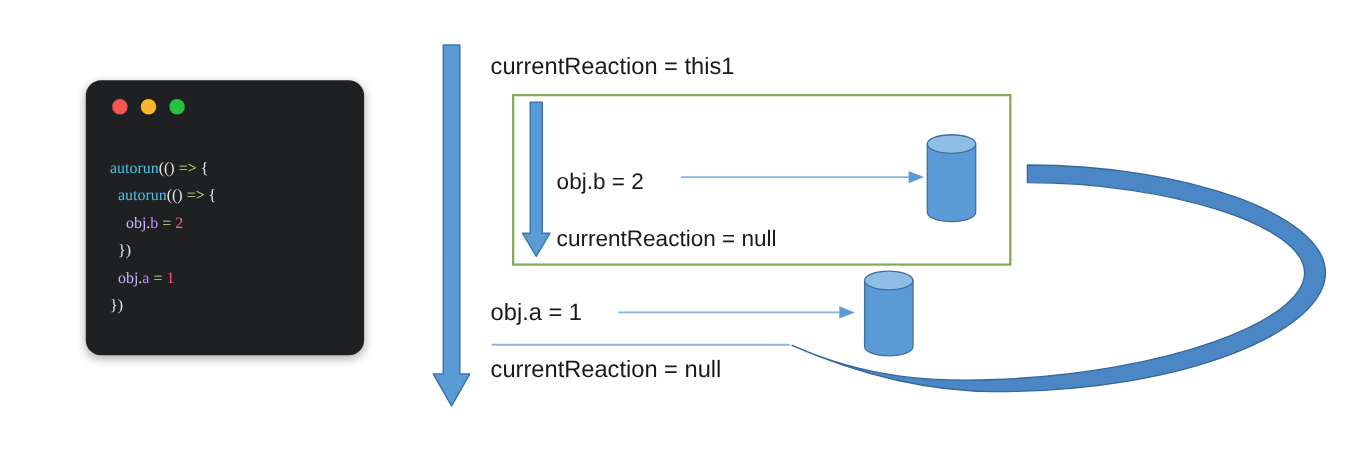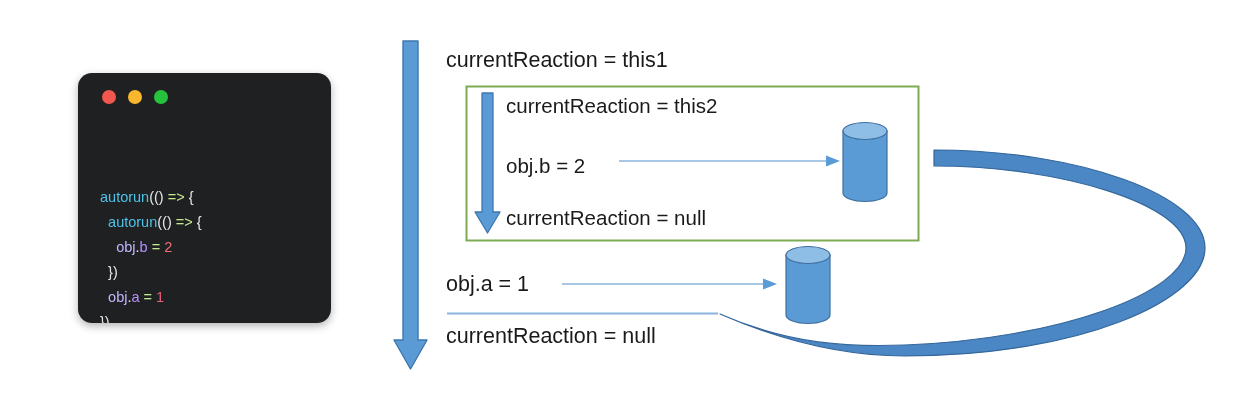--- a/index.html
+++ b/index.html
@@ -45,26 +45,25 @@
     border-radius: 50%;
   }
   .dot.red    { left: 24px; background: #f1564f; }
   .dot.yellow { left: 50px; background: #fbb72c; }
   .dot.green  { left: 76px; background: #27c23d; }
 
   .code-body {
     position: absolute;
     left: 22px;
     top: 68px;
-    font-family: Liberation Sans, sans-serif;
+    font-family: Liberation Serif, serif;
     font-size: 14.5px;
     line-height: 25px;
     white-space: pre;
     color: #d8dee3;
-    margin-top: 44px;
   }
   .tok-fn    { color: #4fc1e9; }
   .tok-obj   { color: #c4b5fd; }
   .tok-prop  { color: #b98eff; }
   .tok-punct { color: #e6e6e6; }
   .tok-arrow { color: #c3e88d; }
   .tok-eq    { color: #c3e88d; }
   .tok-num   { color: #f07178; }
   .tok-num2  { color: #ef5d7a; }
   .tok-brace { color: #e6e6e6; }
@@ -148,21 +147,20 @@
                C790,345 850,347 905,345
                C1060,339 1186,292 1186,248
                C1186,205 1062,166 934,166
                Z" fill="#4a87c4" stroke="#35679b" stroke-width="1.2" stroke-linejoin="round"></path>
     </g>
 
   </svg>
 
   <div class="label lbl-cr-this1">currentReaction = this1</div>
 
-  <div class="label lbl-cr-this2">currentReaction = this2</div>
 
   <div class="label lbl-objb">obj.b = 2</div>
 
   <div class="label lbl-cr-null1">currentReaction = null</div>
 
   <div class="label lbl-obja">obj.a = 1</div>
 
   <div class="label lbl-cr-null2">currentReaction = null</div>
 
 </div>

